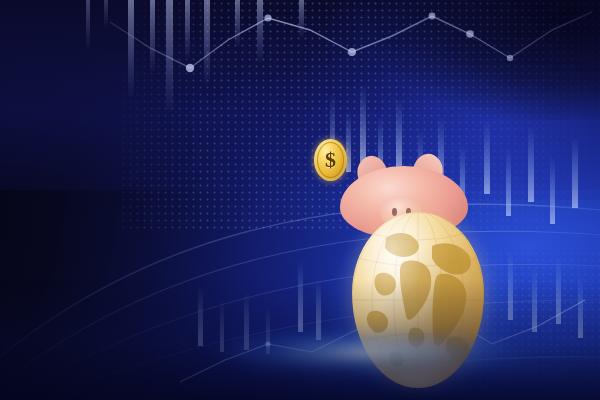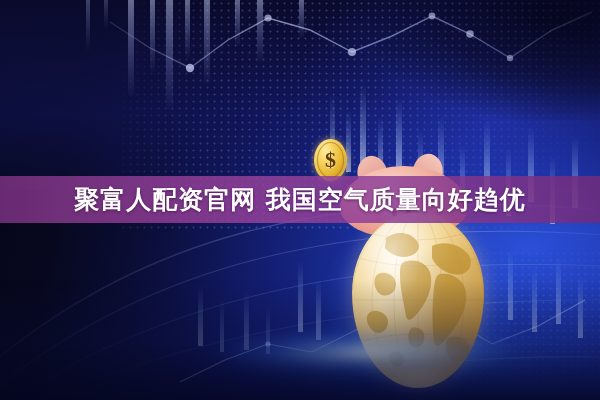--- a/index.html
+++ b/index.html
@@ -397,17 +397,14 @@
       </g>
     </svg>
     <div class="globe-shade"></div>
     <div class="globe-bottom-glow"></div>
   </div>
 
   <div class="light-beam"></div>
 
   <div class="bg-bottom-fade"></div>
 
-  <div class="title-banner">
-    <div class="title-text">聚富人配资官网 我国空气质量向好趋优</div>
-  </div>
 
 </div>
 
 </body></html>

